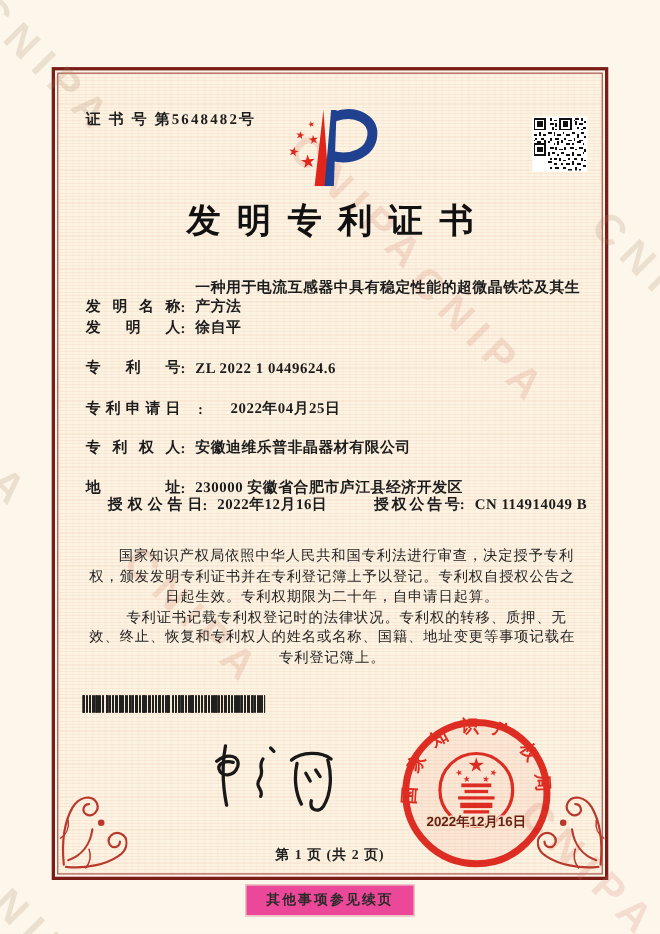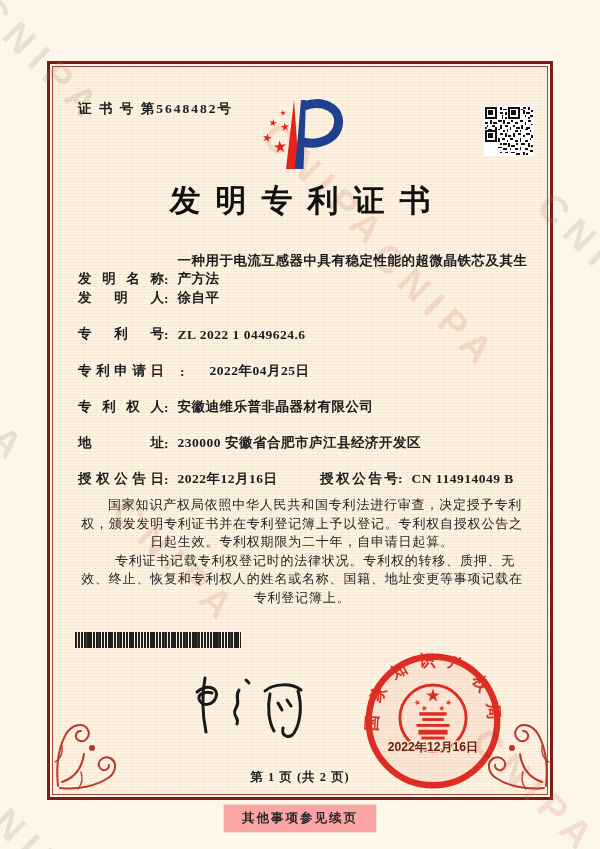--- a/index.html
+++ b/index.html
@@ -50,21 +50,21 @@
       repeating-linear-gradient(90deg,rgba(32,32,30,.85) 0 2px,rgba(0,0,0,0) 2px 11px);
   }
   .signer{position:absolute;left:84px;top:686px;z-index:3;
           font-family:"Liberation Sans","DejaVu Sans",sans-serif;
           font-size:14.5px;font-weight:700;color:#1b1b1b;line-height:28px;}
   .signature{position:absolute;left:175px;top:664px;z-index:3;}
   .seal{position:absolute;left:360px;top:648px;z-index:6;mix-blend-mode:multiply;opacity:.95;}
   .page-num{position:absolute;left:0;top:769px;width:100%;text-align:center;z-index:3;
             font-size:12.5px;font-weight:600;letter-spacing:1px;color:#222;}
   .footer-note{position:absolute;left:50%;top:804px;transform:translateX(-50%);z-index:3;
-               background:#fca5a5;border:1px solid #ece0cb;padding:5px 18px;
+               background:#ec4899;border:1px solid #ece0cb;padding:5px 18px;
                font-size:12.5px;font-weight:600;letter-spacing:2px;color:#2a2a2a;}
 </style>
 </head>
 <body>
 
 <div class="sheet">
 
   <div class="wm" style="left:-40px; top:38px;">CNIPA</div>
   <div class="wm pink" style="left:245px; top:165px;">CNIPA</div>
   <div class="wm pink" style="left:355px; top:285px;">CNIPA</div>
@@ -168,21 +168,21 @@
   <div class="row" style="top:398px;">
     <span class="lab">专利权人</span>
       <span class="col">:</span>
     <span class="val">安徽迪维乐普非晶器材有限公司</span>
   </div>
   <div class="row" style="top:434px;">
     <span class="lab">地址</span>
       <span class="col">:</span>
     <span class="val">230000 安徽省合肥市庐江县经济开发区</span>
   </div>
-  <div class="row" style="top:470px;">
+  <div class="row" style="top:450px;margin-left:20px;">
     <span class="lab">授权公告日</span>
       <span class="col">:</span>
     <span class="val">2022年12月16日</span>
     <span class="grp2">
       <span class="lab">授权公告号</span>
         <span class="col">:</span>
       <span class="val">CN 114914049 B</span>
     </span>
   </div>
 

